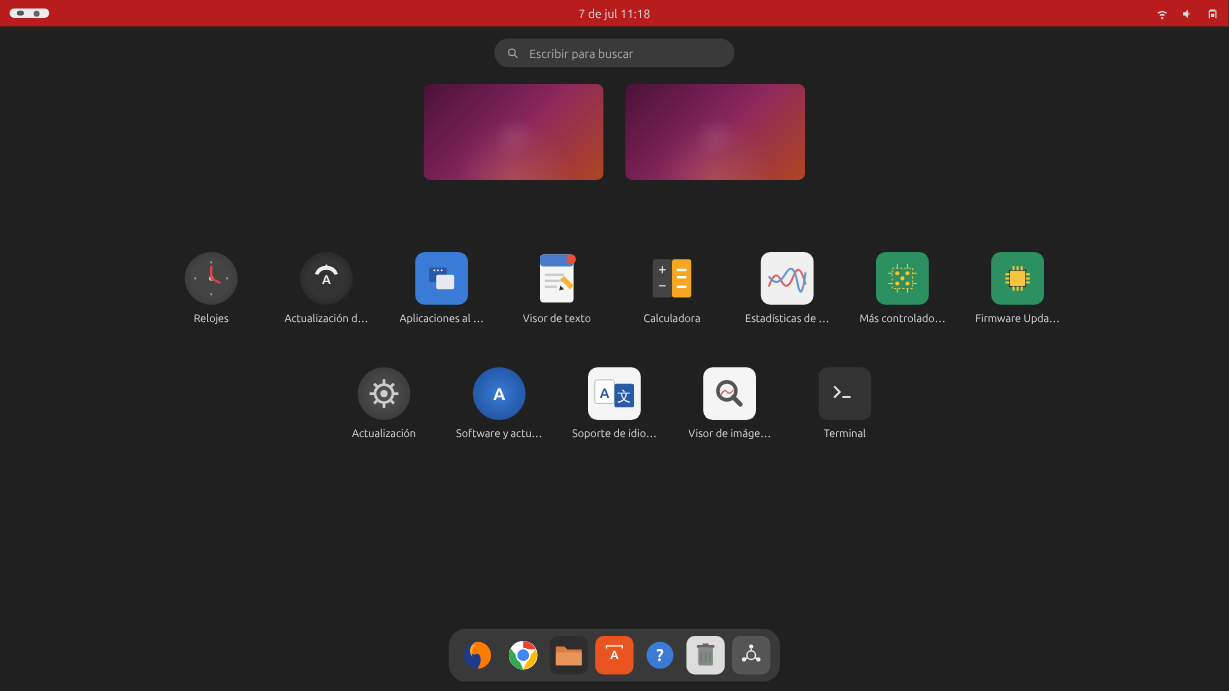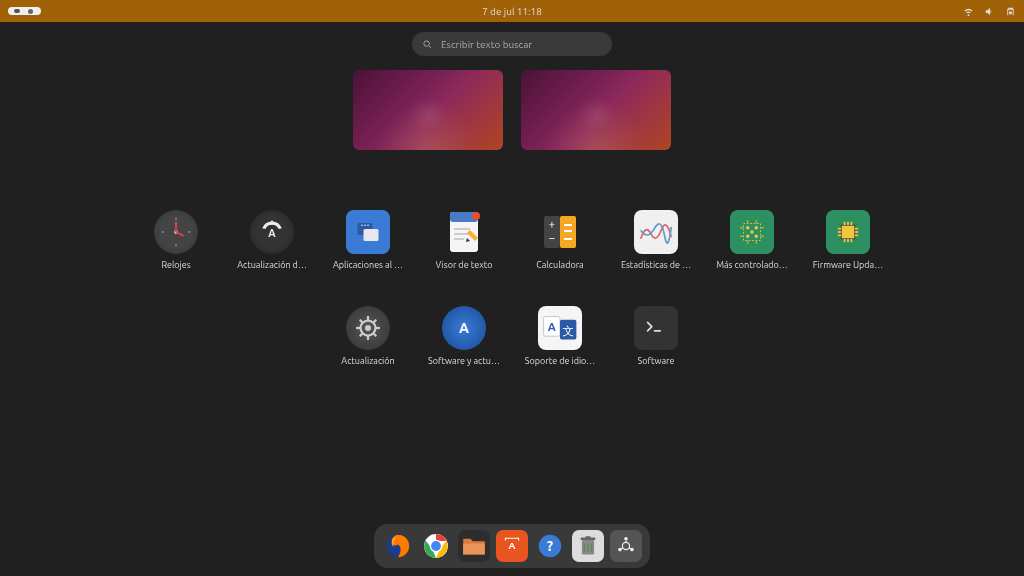--- a/index.html
+++ b/index.html
@@ -7,21 +7,21 @@
     width: 1024px;
     height: 576px;
     background: #202020;
     font-family: "Ubuntu", "Cantarell", sans-serif;
     color: #e0e0e0;
     overflow: hidden;
     position: relative;
   }
   .topbar {
     height: 22px;
-    background: #a16207;
+    background: #b91c1c;
     display: flex;
     align-items: center;
     justify-content: center;
     position: relative;
     font-size: 10px;
     color: #ddd;
     text-align: center;
   }
   .topbar-left {
     position: absolute;
@@ -182,21 +182,21 @@
       </svg>
   </div>
 </div>
 
 <div class="search-wrap">
   <div class="search">
     <svg width="11" height="11" viewBox="0 0 24 24" fill="none" stroke="#aaa" stroke-width="2">
         <circle cx="10" cy="10" r="6"></circle>
         <line x1="15" y1="15" x2="20" y2="20"></line>
       </svg>
-    <span>Escribir texto buscar</span>
+    <span>Escribir para buscar</span>
   </div>
 </div>
 
 <div class="workspaces">
   <div class="workspace"></div>
   <div class="workspace"></div>
 </div>
 
 <div class="grid">
   <div class="row">
@@ -364,29 +364,39 @@
         <svg width="36" height="30" viewBox="0 0 44 36">
             <rect x="2" y="4" width="20" height="24" rx="2" fill="#fff" stroke="#bbb"></rect>
             <text x="12" y="22" font-size="14" fill="#2a5aa5" text-anchor="middle" font-weight="bold">A</text>
             <rect x="22" y="8" width="20" height="24" rx="2" fill="#2a5aa5"></rect>
             <text x="32" y="26" font-size="14" fill="#fff" text-anchor="middle">文</text>
           </svg>
       </div>
       <span class="app-label">Soporte de idio…</span>
     </div>
 
+    <div class="app">
+      <div class="icon-box" style="background:#f5f5f5;border-radius:8px">
+        <svg width="30" height="30" viewBox="0 0 40 40">
+            <circle cx="17" cy="17" r="10" fill="none" stroke="#555" stroke-width="4"></circle>
+            <line x1="24" y1="24" x2="32" y2="32" stroke="#555" stroke-width="5" stroke-linecap="round"></line>
+            <path d="M10 22 Q14 14 17 18 T24 16" stroke="#c66" stroke-width="1.5" fill="none"></path>
+          </svg>
+      </div>
+      <span class="app-label">Visor de imáge…</span>
+    </div>
 
     <div class="app">
       <div class="icon-box" style="background:#333;border-radius:8px">
         <svg width="28" height="28" viewBox="0 0 40 40">
             <path d="M8 12 L14 18 L8 24" stroke="#ddd" stroke-width="2.5" fill="none" stroke-linecap="round" stroke-linejoin="round"></path>
             <line x1="18" y1="24" x2="26" y2="24" stroke="#ddd" stroke-width="2.5" stroke-linecap="round"></line>
           </svg>
       </div>
-      <span class="app-label">Software</span>
+      <span class="app-label">Terminal</span>
     </div>
 
   </div>
 </div>
 
 <div class="dock">
   <div class="dock-item">
     <svg width="28" height="28" viewBox="0 0 40 40">
         <circle cx="20" cy="20" r="16" fill="#1e3a8a"></circle>
         <path d="M20 4 C30 4 36 12 36 20 C36 30 28 36 20 36 C24 30 26 22 20 18 C14 22 10 16 12 10 C14 6 17 4 20 4" fill="#ff7b00"></path>

